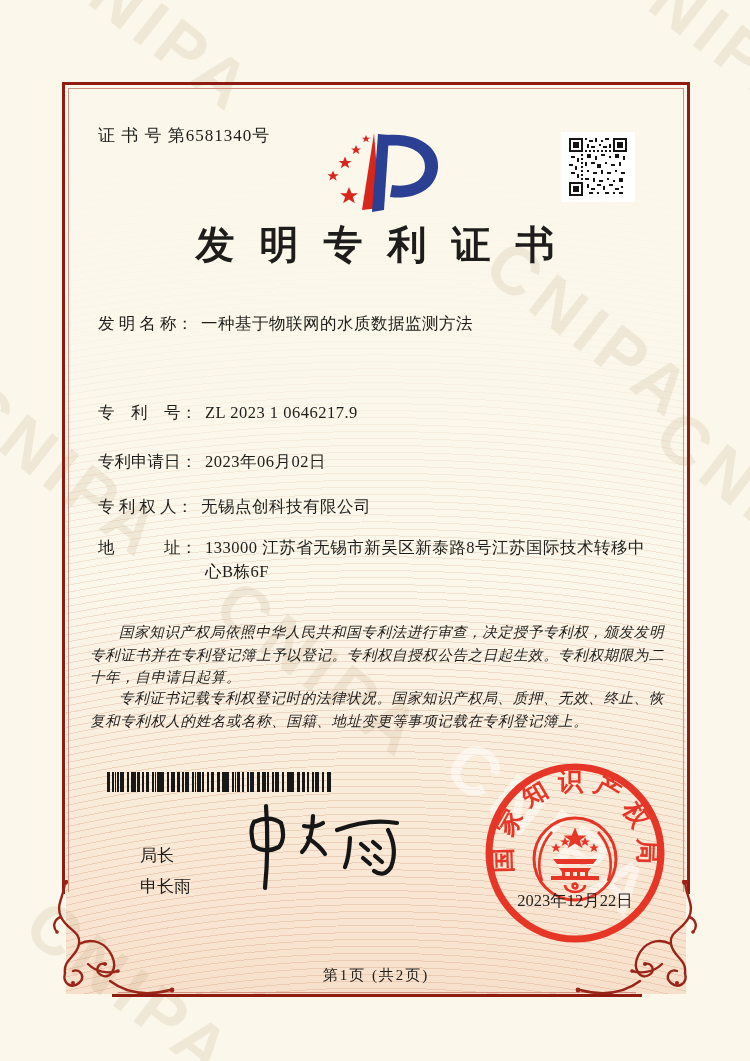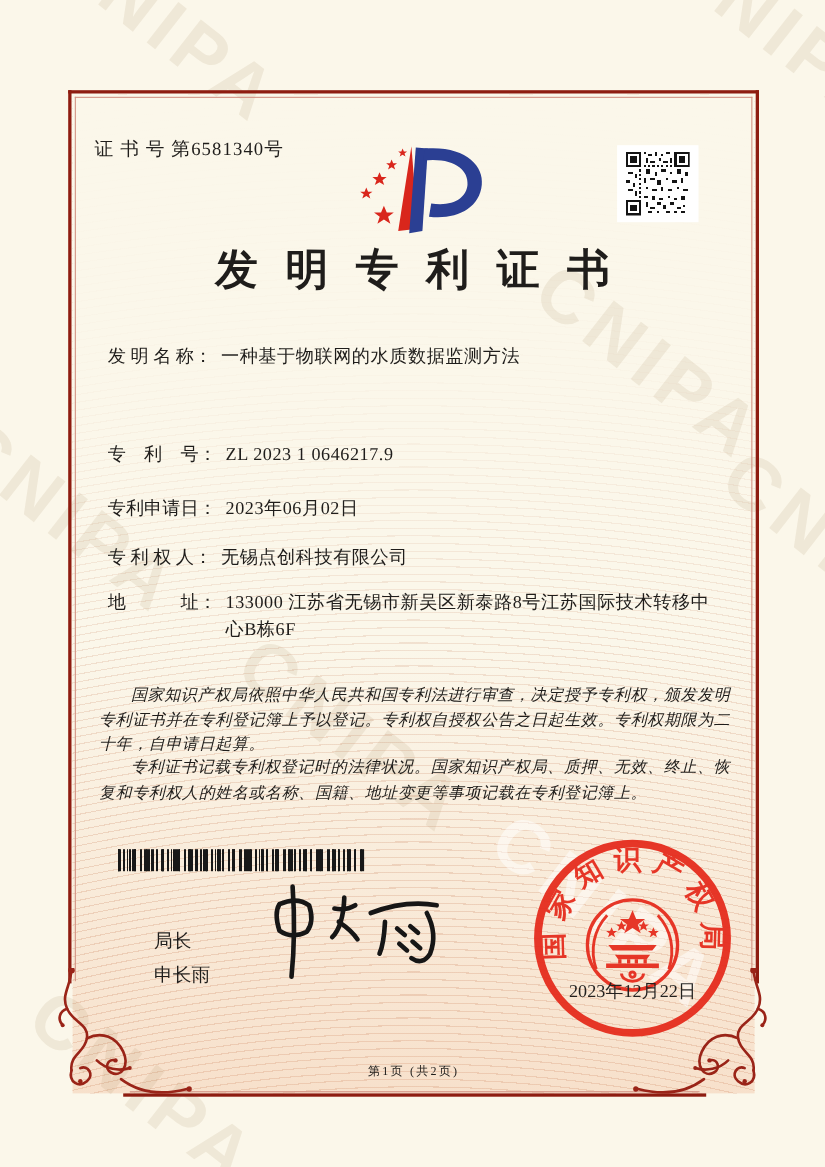--- a/index.html
+++ b/index.html
@@ -20,21 +20,21 @@
       font-weight:bold;font-size:68px;letter-spacing:7px;color:rgba(176,150,108,.15);
       transform:rotate(38deg);white-space:nowrap;z-index:2;}
   .wm.light{color:rgba(255,255,255,.5);}
 
   
   .fl{position:absolute;background:#8e1c10;z-index:3;}
   .fl.thin{background:#d39384;}
   .flourish{position:absolute;z-index:3;}
 
   
-  .certno{position:absolute;left:86px;top:124px;font-size:17px;letter-spacing:1px;z-index:4;}
+  .certno{position:absolute;left:98px;top:124px;font-size:17px;letter-spacing:1px;z-index:4;}
   .title{position:absolute;left:0;top:218px;width:750px;text-align:center;font-size:39px;
          font-weight:600;letter-spacing:25px;text-indent:25px;z-index:4;}
   .logo{position:absolute;left:318px;top:130px;z-index:4;}
   .qrbox{position:absolute;left:561px;top:132px;width:74px;height:70px;background:#fff;z-index:4;
          display:flex;align-items:center;justify-content:center;}
 
   
   .frow{position:absolute;left:98px;font-size:16.5px;line-height:24px;z-index:4;white-space:nowrap;}
   .flabel{display:inline-block;white-space:pre;vertical-align:top;}
   .fcolon{display:inline-block;vertical-align:top;}
@@ -52,21 +52,21 @@
       repeating-linear-gradient(90deg,#181818 0 2px,rgba(0,0,0,0) 2px 5px),
       repeating-linear-gradient(90deg,#181818 0 1px,rgba(0,0,0,0) 1px 8px),
       repeating-linear-gradient(90deg,#181818 0 3px,rgba(0,0,0,0) 3px 13px);}
   .signoff{position:absolute;left:108px;top:840px;font-family:"Liberation Sans","DejaVu Sans",sans-serif;
            font-size:17px;line-height:31px;z-index:4;margin-left:32px;}
   .signature{position:absolute;left:220px;top:800px;z-index:4;}
   .seal{position:absolute;left:477px;top:757px;z-index:5;opacity:.93;}
   .seal-date{font-family:"Liberation Serif","DejaVu Serif",serif;}
 
   .pagefoot{position:absolute;left:66px;top:966px;width:620px;text-align:center;
-            font-size:11px;letter-spacing:2px;z-index:4;}
+            font-size:15px;letter-spacing:2px;z-index:4;}
   .contbox{position:absolute;left:279px;top:1000px;width:154px;height:32px;background:#fff;
            z-index:4;text-align:center;line-height:32px;font-size:15px;font-style:italic;
            letter-spacing:2px;box-shadow:0 0 0 1px rgba(0,0,0,.03);}
 </style>
 </head>
 <body>
 
 <div class="page">
 
   <div class="waves"></div>

